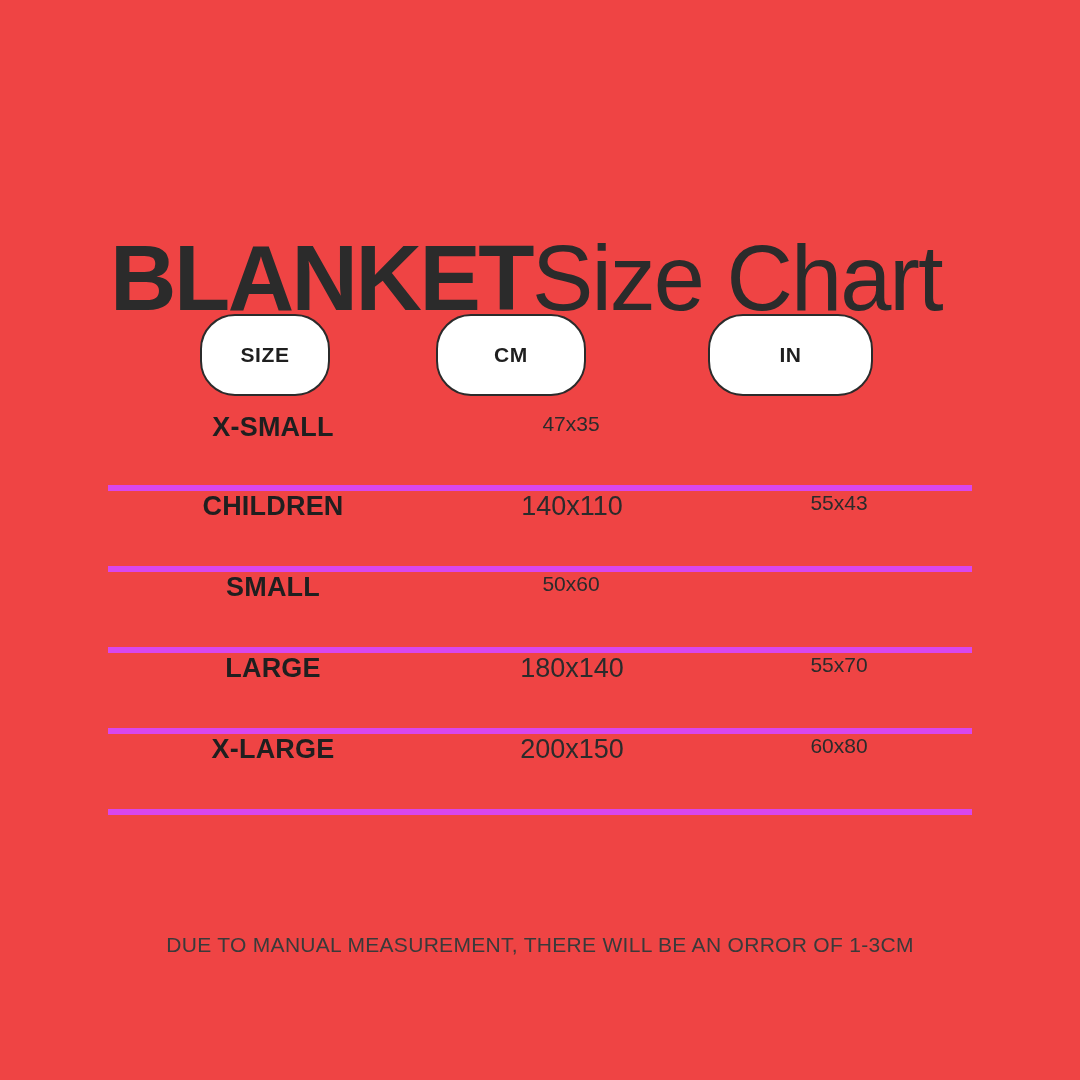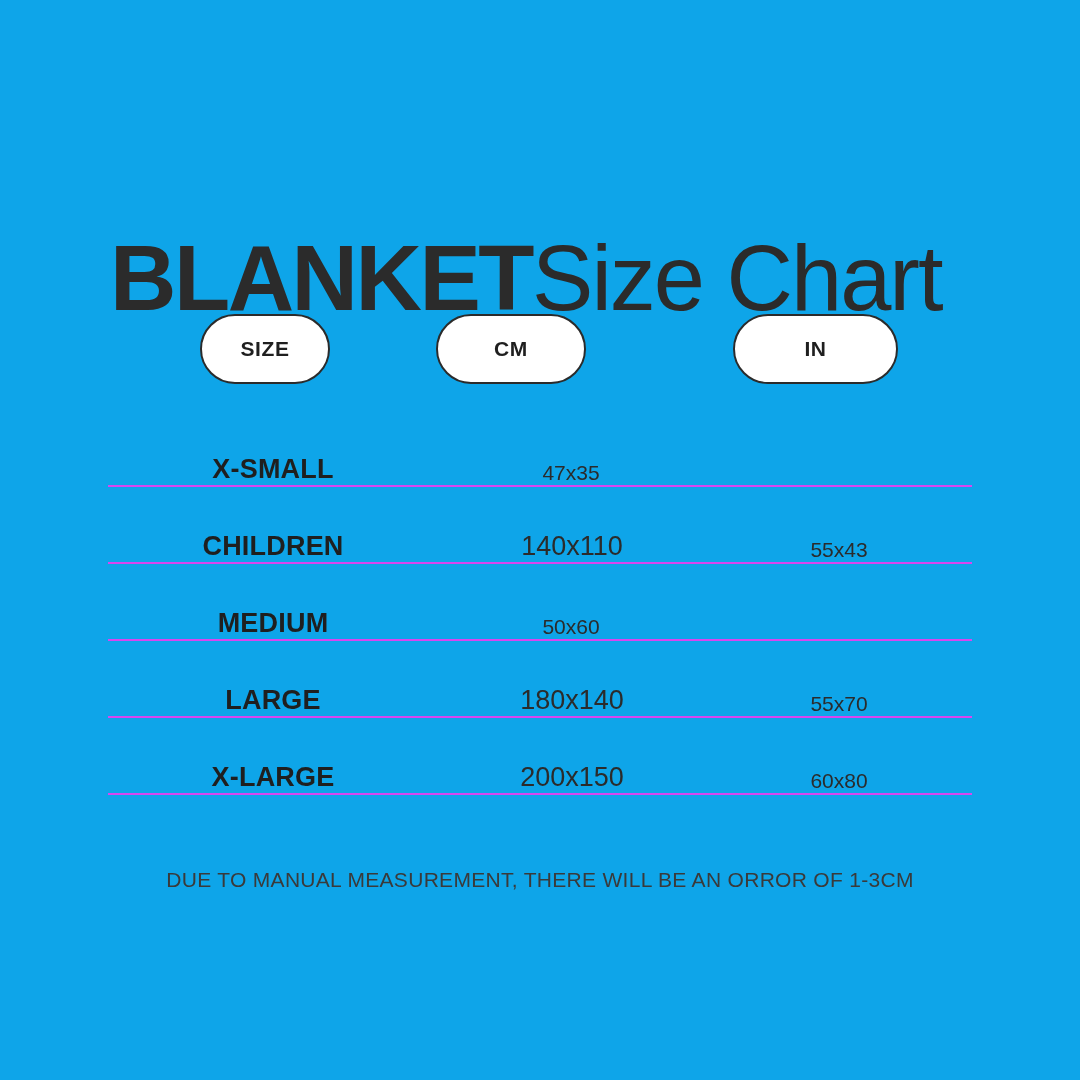--- a/index.html
+++ b/index.html
@@ -13,21 +13,21 @@
     background: #ffffff;
     font-family: "Liberation Sans", sans-serif;
     color: #2b2b2b;
     overflow: hidden;
   }
 
   .page {
     position: relative;
     width: 1080px;
     height: 1080px;
-    background: #0ea5e9;
+    background: #ef4444;
   }
 
   
   .title {
     position: absolute;
     left: 110px;
     top: 168px;
     font-size: 92px;
     line-height: 96px;
     letter-spacing: -2.5px;
@@ -46,52 +46,52 @@
   .pill-row {
     position: absolute;
     left: 108px;
     top: 314px;
     width: 864px;
     height: 70px;
   }
   .pill {
     position: absolute;
     top: 0;
-    height: 70px;
+    height: 82px;
     border: 2px solid #2b2b2b;
     border-radius: 35px;
     background: #ffffff;
     display: flex;
     align-items: center;
     justify-content: center;
     box-sizing: border-box;
   }
   .pill-label {
     font-size: 21px;
     font-weight: 700;
     letter-spacing: 0.6px;
     color: #1f1f1f;
   }
   .pill-size { left: 92px;  width: 130px; }
   .pill-cm   { left: 328px; width: 150px; }
-  .pill-in   { left: 625px; width: 165px; }
+  .pill-in   { left: 600px; width: 165px; }
 
   
   .table {
     position: absolute;
     left: 108px;
     top: 412px;
     width: 864px;
   }
   .row {
     position: relative;
     height: 75px;
     display: flex;
-    align-items: flex-end;
-    border-bottom: 2px solid #d946ef;
+    align-items: flex-start;
+    border-bottom: 6px solid #d946ef;
   }
   .row:first-child {
     height: 73px;
   }
   .cell {
     display: flex;
     align-items: center;
     justify-content: center;
     box-sizing: border-box;
   }
@@ -114,21 +114,21 @@
     font-size: 21px;
     font-weight: 400;
     letter-spacing: 0px;
     color: #2b2b2b;
   }
 
   
   .footer-note {
     position: absolute;
     left: 0;
-    top: 868px;
+    top: 933px;
     width: 1080px;
     text-align: center;
     font-size: 21px;
     font-weight: 400;
     letter-spacing: 0.3px;
     color: #3a3a3a;
   }
 </style>
 </head>
 <body>
@@ -157,21 +157,21 @@
     </div>
 
 
     <div class="row">
       <div class="cell cell-size">CHILDREN</div>
       <div class="cell cell-cm">140x110</div>
       <div class="cell cell-in">55x43</div>
     </div>
 
     <div class="row">
-      <div class="cell cell-size">MEDIUM</div>
+      <div class="cell cell-size">SMALL</div>
       <div class="cell cell-in">50x60</div>
     </div>
 
     <div class="row">
       <div class="cell cell-size">LARGE</div>
       <div class="cell cell-cm">180x140</div>
       <div class="cell cell-in">55x70</div>
     </div>
 
     <div class="row">

